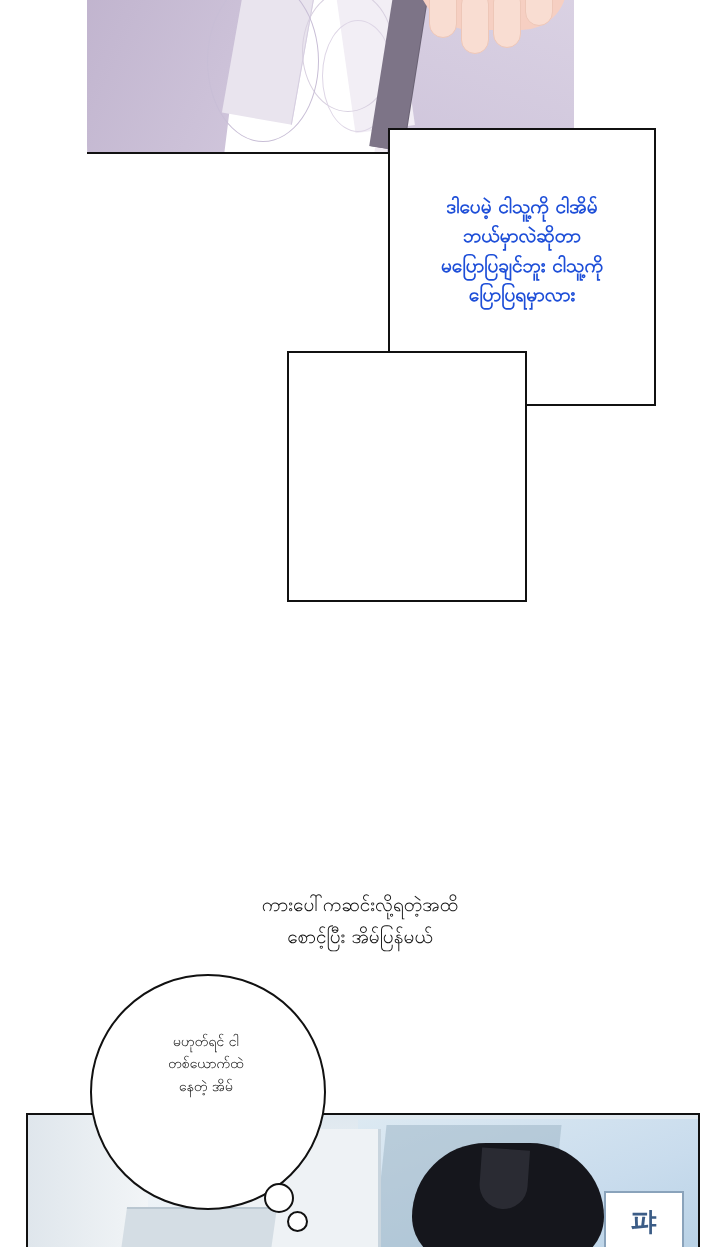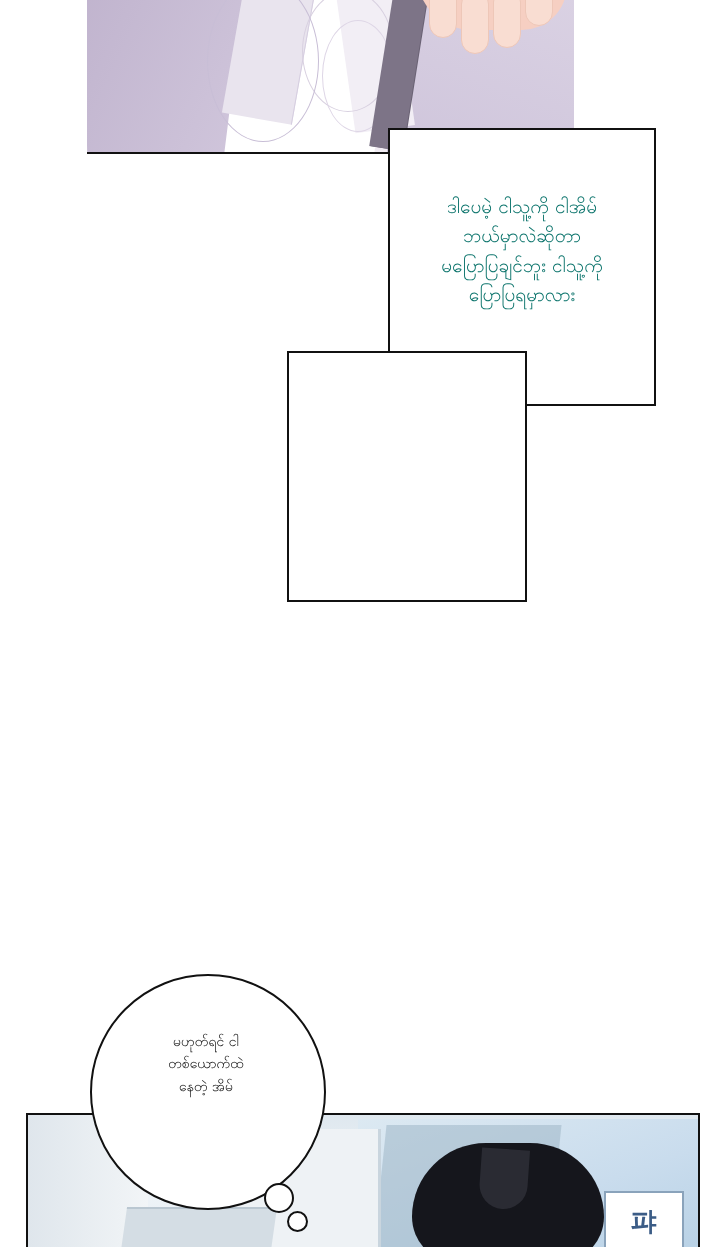--- a/index.html
+++ b/index.html
@@ -127,24 +127,25 @@
     left: 390px;
     top: 353px;
     width: 135px;
     height: 51px;
   }
 
   .bubble-text {
     position: absolute;
     text-align: center;
     line-height: 1.55;
-    color: #0f766e;
+    color: #1d4ed8;
     font-size: 19px;
     font-family: "DejaVu Sans", "Liberation Sans", sans-serif;
     white-space: pre-line;
+    font-weight: bold;
   }
   .text-a {
     left: 396px;
     top: 192px;
     width: 252px;
   }
   .text-b {
     left: 293px;
     top: 446px;
     width: 228px;
@@ -299,20 +300,22 @@
   <div class="bubble-rect bubble-a"></div>
   <div class="bubble-rect bubble-b"></div>
   <div class="merge-patch"></div>
 
   <div class="bubble-text text-a">ဒါပေမဲ့ ငါသူ့ကို ငါအိမ်
 ဘယ်မှာလဲဆိုတာ
 မပြောပြချင်ဘူး ငါသူ့ကို
 ပြောပြရမှာလား</div>
 
 
+  <div class="narration">ကားပေါ်ကဆင်းလို့ရတဲ့အထိ
+စောင့်ပြီး အိမ်ပြန်မယ်</div>
 
   <div class="thought"></div>
   <div class="thought-text">မဟုတ်ရင် ငါ
 တစ်ယောက်ထဲ
 နေတဲ့ အိမ်</div>
   <div class="tail-dot dot1"></div>
   <div class="tail-dot dot2"></div>
 
   <div class="panel-bottom">
     <div class="pb-window"></div>

